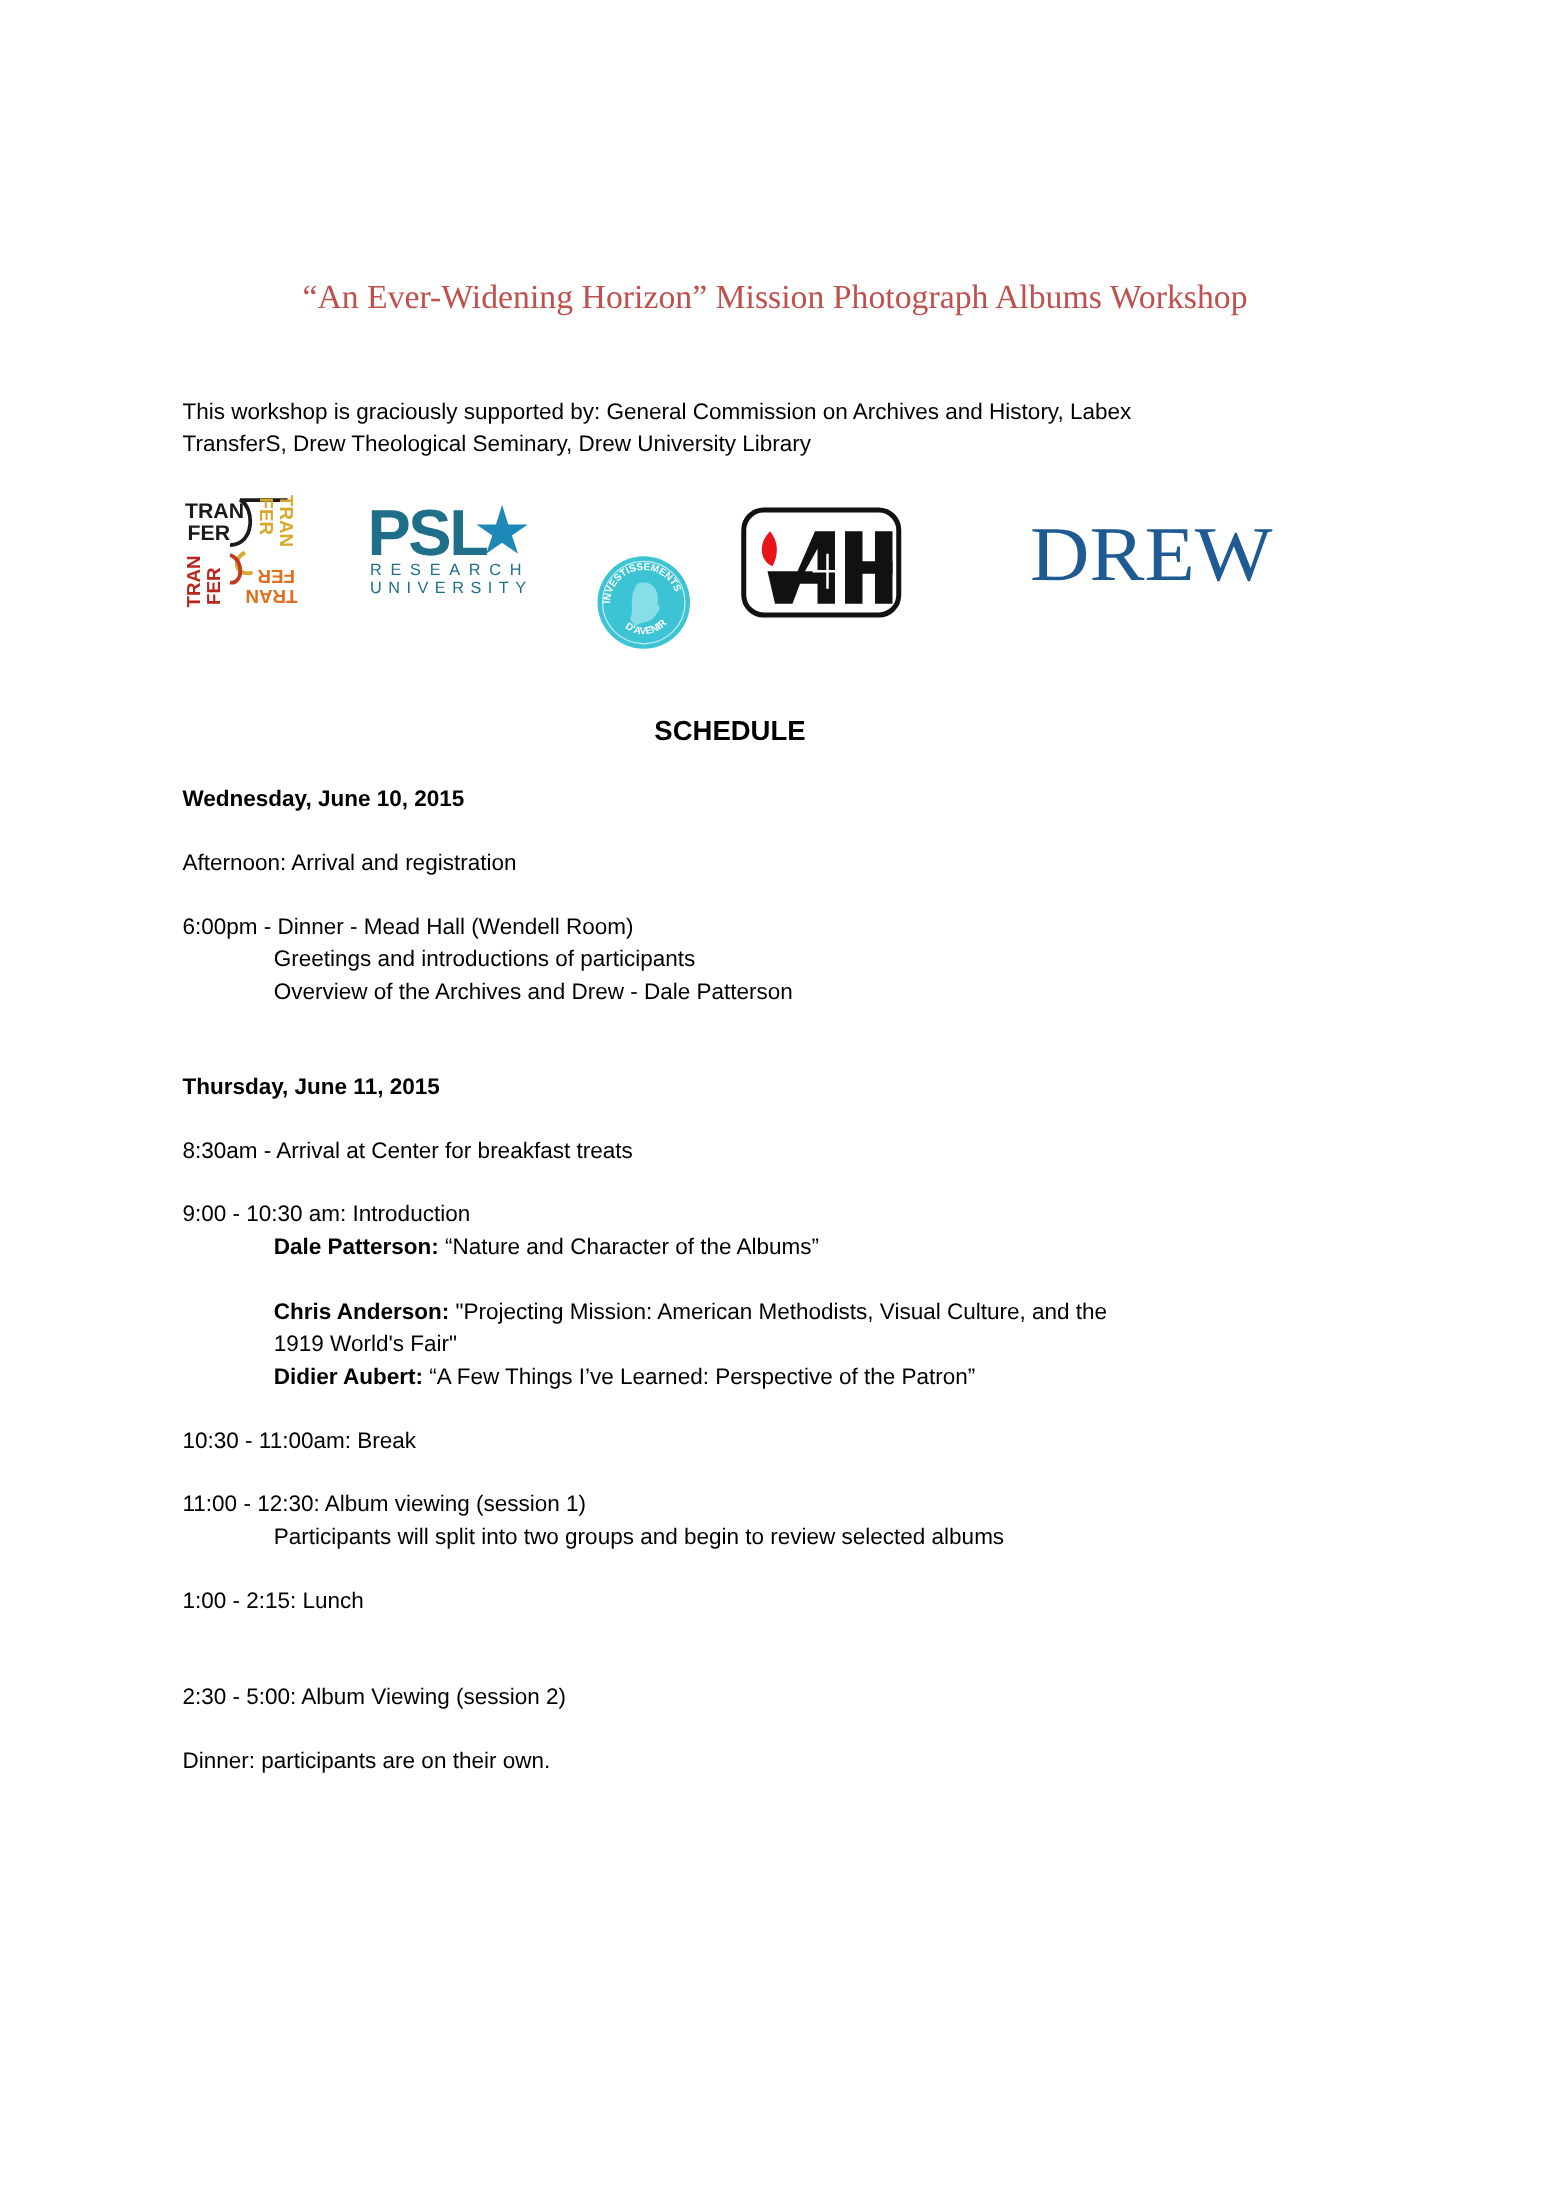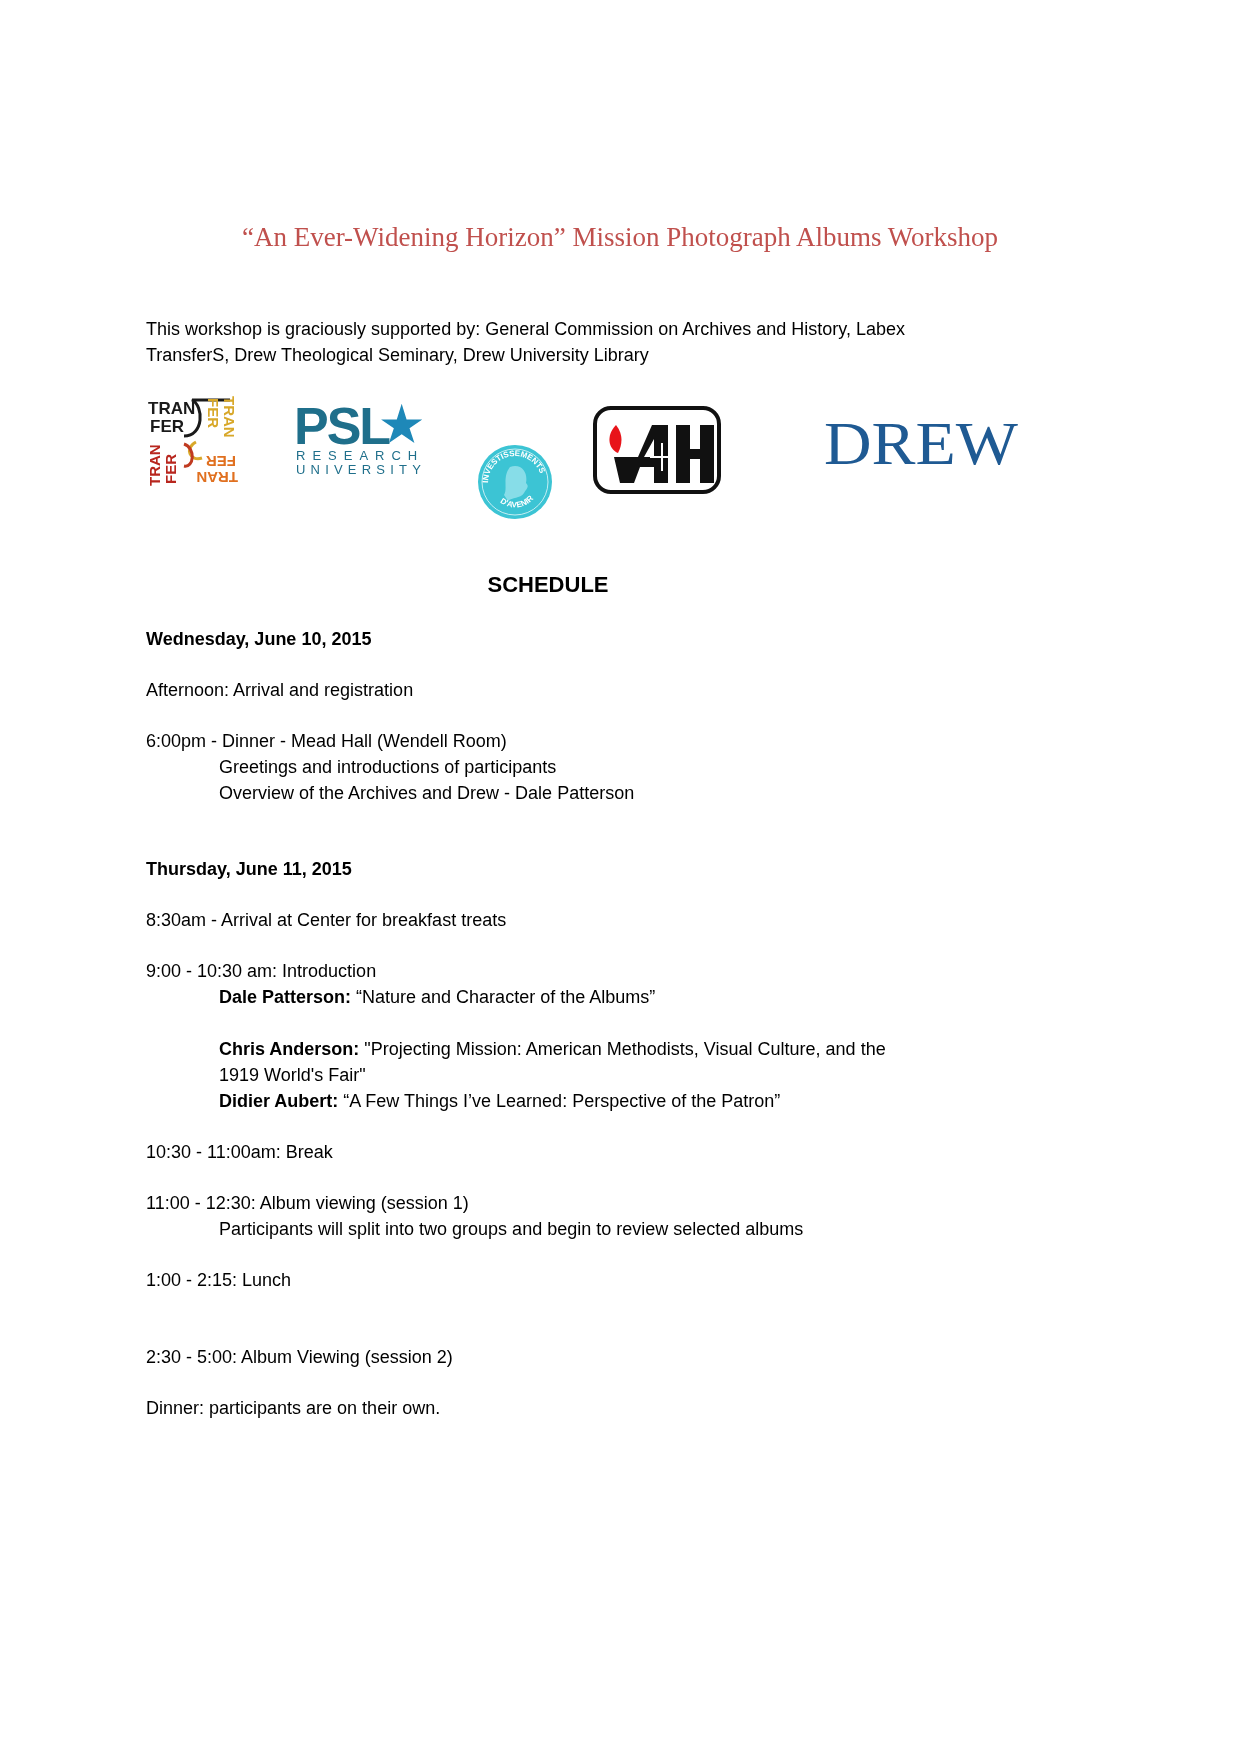--- a/index.html
+++ b/index.html
@@ -10,21 +10,21 @@
       font-family: "Liberation Serif", serif; font-weight: normal; font-size: 27px;
       color: #c0504d; letter-spacing: 0px;
     }
     .txt {
       position: absolute; font-family: "Liberation Sans", sans-serif; font-size: 18px;
       color: #000; white-space: nowrap; line-height: 26px;
     }
     .b { font-weight: bold; }
     .l0 { left: 146px; }
     .l1 { left: 219px; }
-    .center { left: 0; width: 1096px; text-align: center; }
+    .center { left: 0; width: 1096px; text-align: center; padding-left: 36px; }
     .logo { position: absolute; }
   </style>
 </head>
 <body>
 
 <div class="page">
 
   <div class="title">“An Ever-Widening Horizon” Mission Photograph Albums Workshop</div>
 
   <div class="txt l0" style="top:316px">This workshop is graciously supported by: General Commission on Archives and History, Labex</div>

